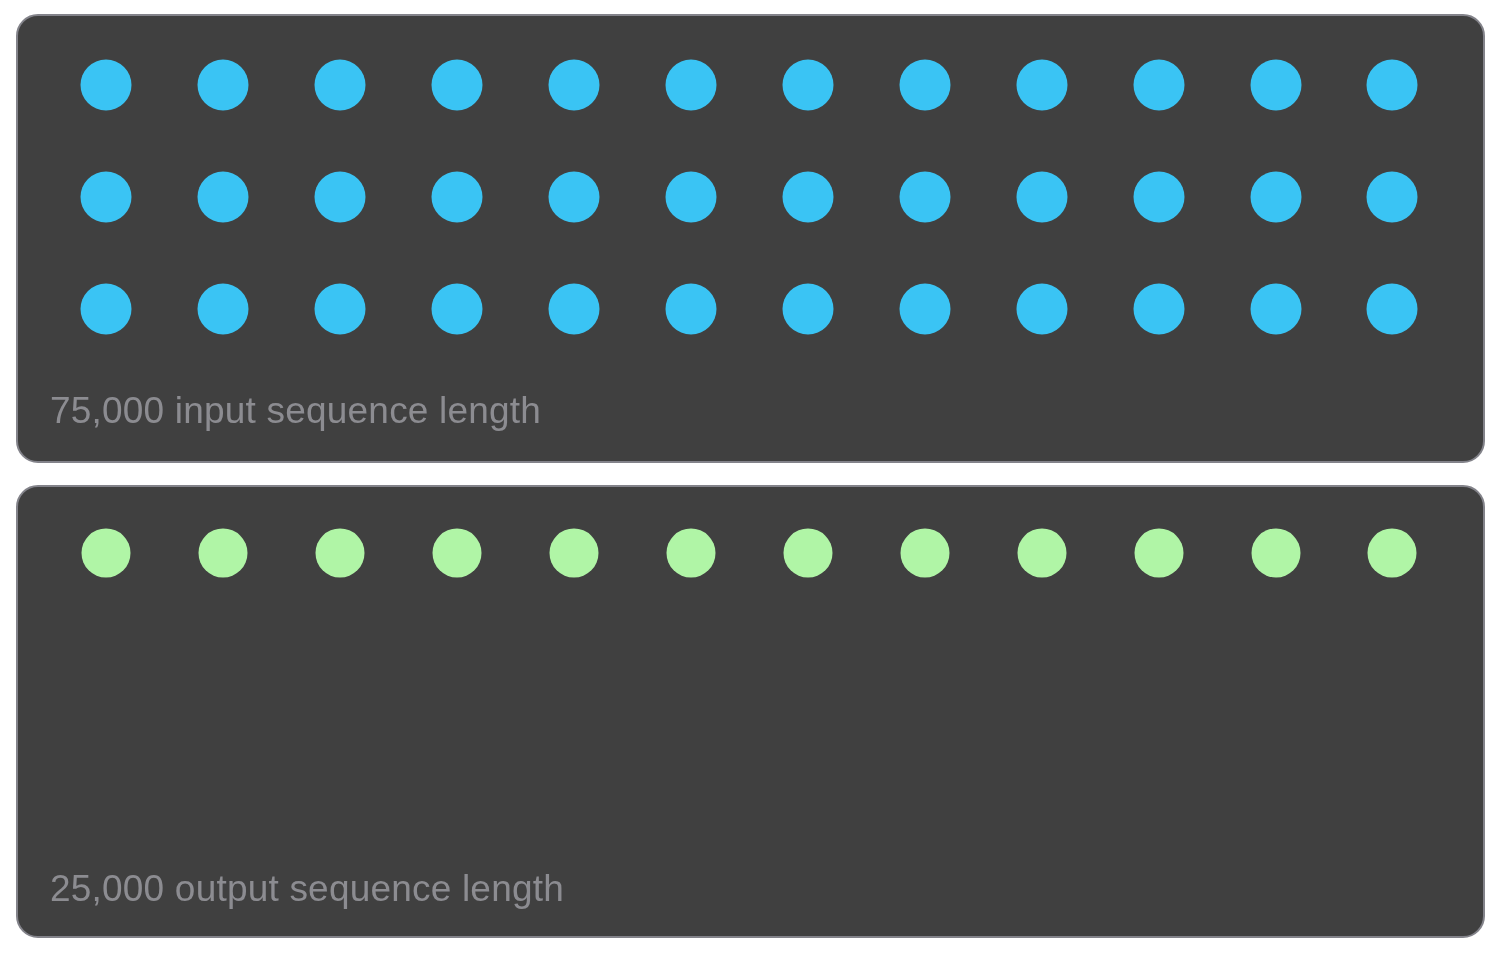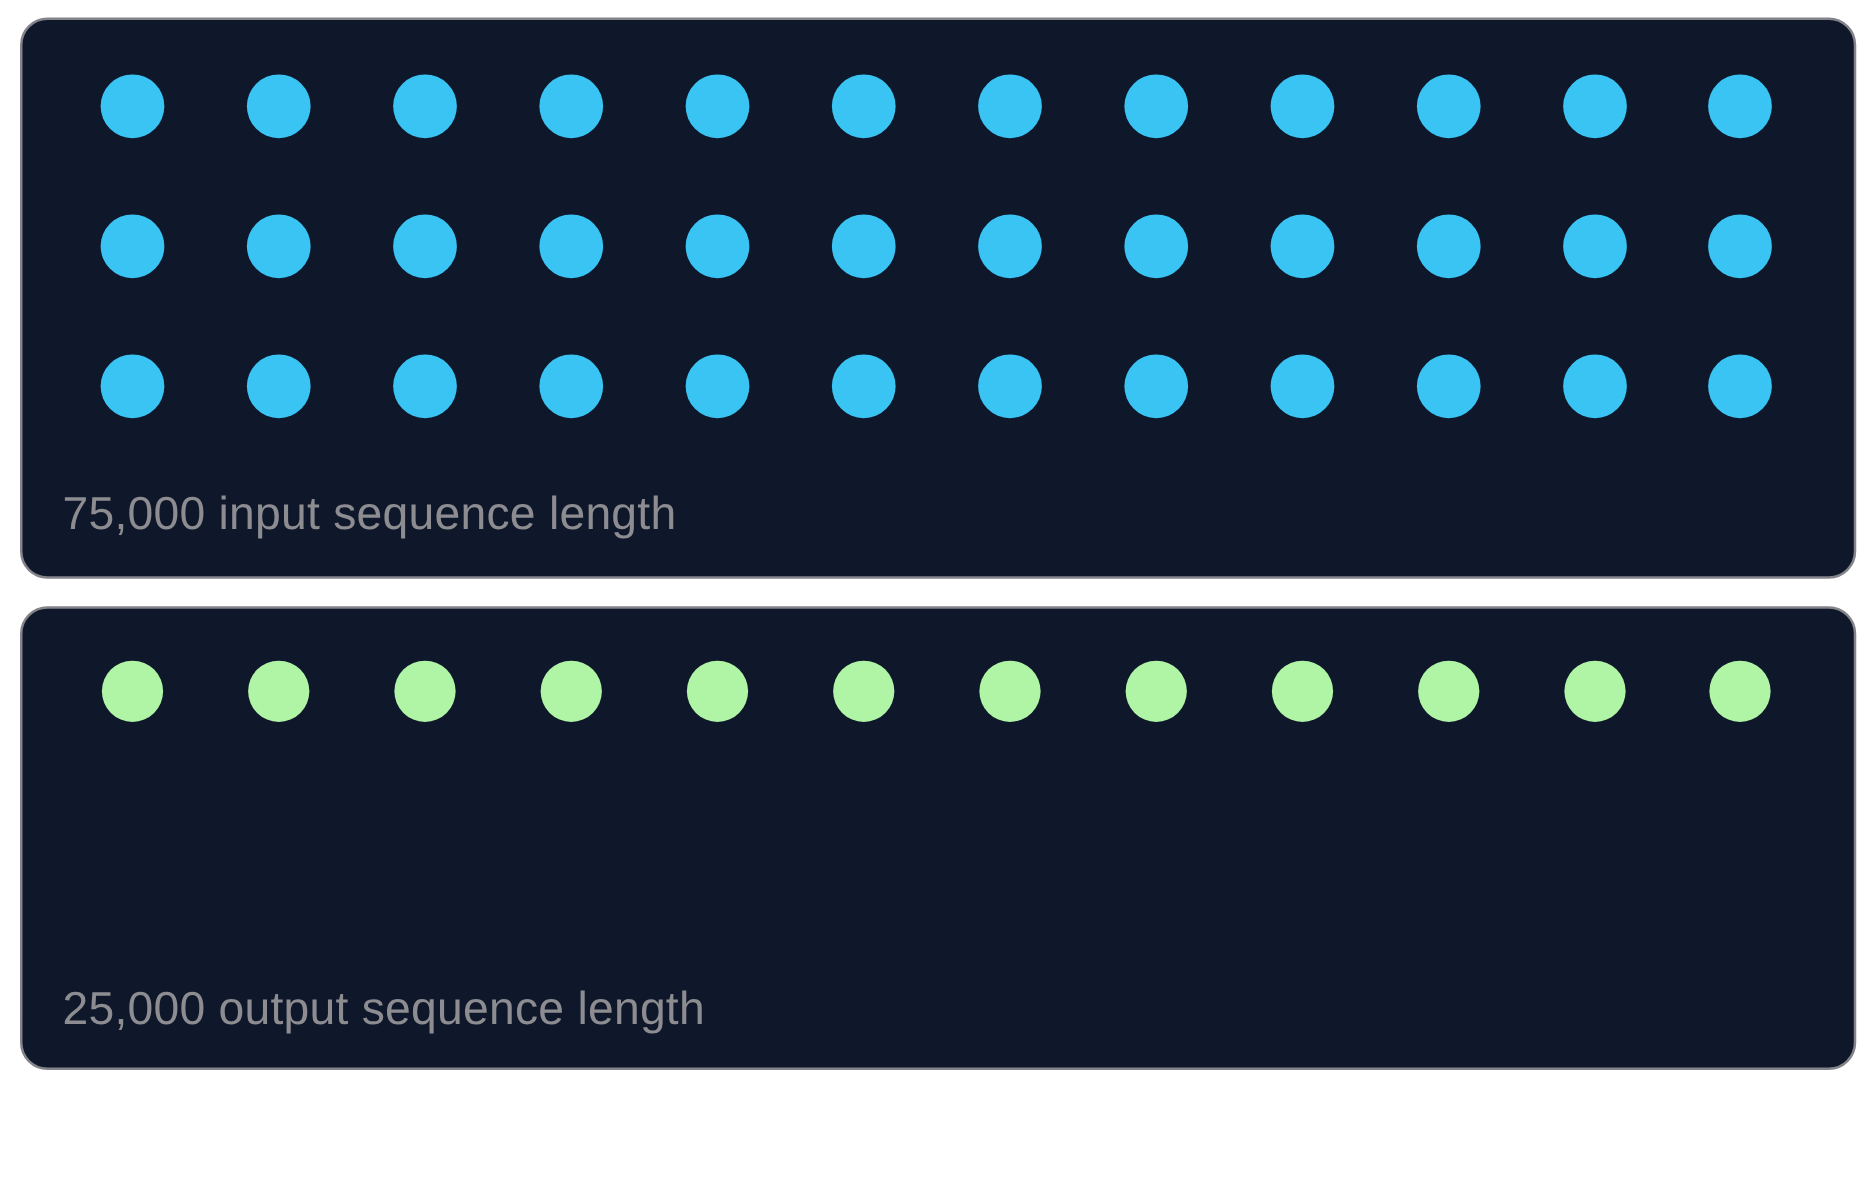--- a/index.html
+++ b/index.html
@@ -20,33 +20,33 @@
     box-sizing: border-box;
     padding: 14px 15px 15px 16px;
     display: flex;
     flex-direction: column;
   }
   .card {
     position: relative;
     box-sizing: border-box;
     border: 2px solid #83838a;
     border-radius: 22px;
-    background: #0f172a;
+    background: #404040;
     flex: 0 0 auto;
     overflow: hidden;
   }
   .card-input {
     height: 449px;
   }
   .card-spacer {
     flex: 0 0 auto;
     height: 22px;
   }
   .card-output {
-    height: 371px;
+    height: 453px;
   }
   .dot-grid {
     position: absolute;
     left: 0;
     top: 0;
     right: 0;
   }
   .dot-row {
     position: relative;
     height: 112px;

